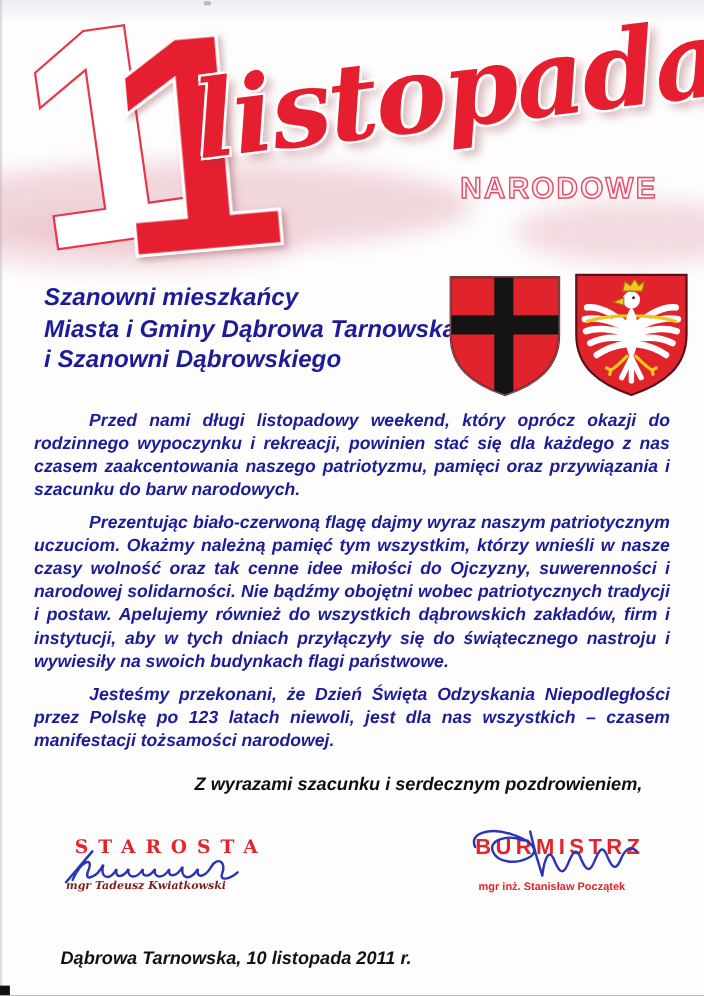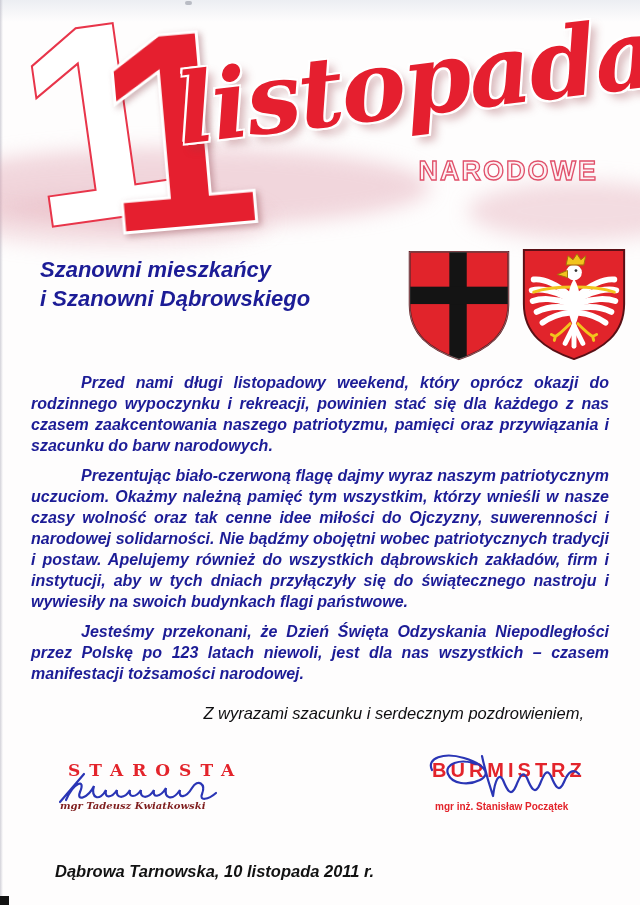--- a/index.html
+++ b/index.html
@@ -52,21 +52,21 @@
   
   .body-text{
     position:absolute;left:31px;top:372px;width:578px;
     color:#1c1c96;font-weight:bold;font-style:italic;
     font-size:16px;line-height:21px;text-align:justify;
   }
   .body-text p{margin:0 0 9px 0;text-indent:50px;}
 
   .closing{
     position:absolute;right:56px;top:704px;
-    color:#0e0e10;font-weight:normal;font-style:italic;font-size:16.5px;
+    color:#0e0e10;font-weight:bold;font-style:italic;font-size:16.5px;
   }
 
   
   .sig-title-left{
     position:absolute;left:68px;top:760px;
     font-family:"DejaVu Serif",serif;font-weight:bold;
     color:#e3242b;font-size:17px;letter-spacing:9px;white-space:nowrap;
   }
   .sig-scrawl-left{position:absolute;left:56px;top:768px;}
   .sig-name-left{
@@ -107,20 +107,21 @@
   </svg>
 
   <div class="month-script">listopada</div>
 
   <div class="subtitle">
     <div>NARODOWE</div>
   </div>
 
   <div class="salutation">
     <div>Szanowni mieszkańcy</div>
+    <div>Miasta i Gminy Dąbrowa Tarnowska</div>
     <div>i Szanowni Dąbrowskiego</div>
   </div>
 
   <svg class="crest crest-cross" width="106" height="114" viewBox="0 0 108 118">
     <defs>
       <clipPath id="shieldclip1">
         <path d="M3,3 H105 V58 C105,88 84,104 54,114 C24,104 3,88 3,58 Z"></path>
       </clipPath>
     </defs>
     <path d="M3,3 H105 V58 C105,88 84,104 54,114 C24,104 3,88 3,58 Z" fill="#e1242b" stroke="#5a1016" stroke-width="2"></path>

